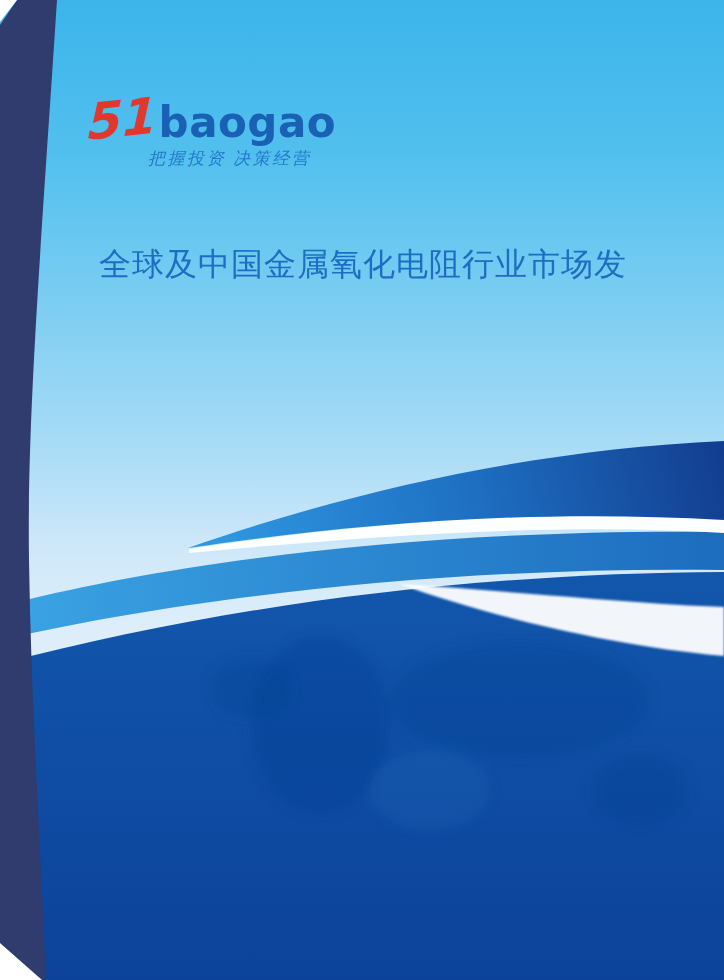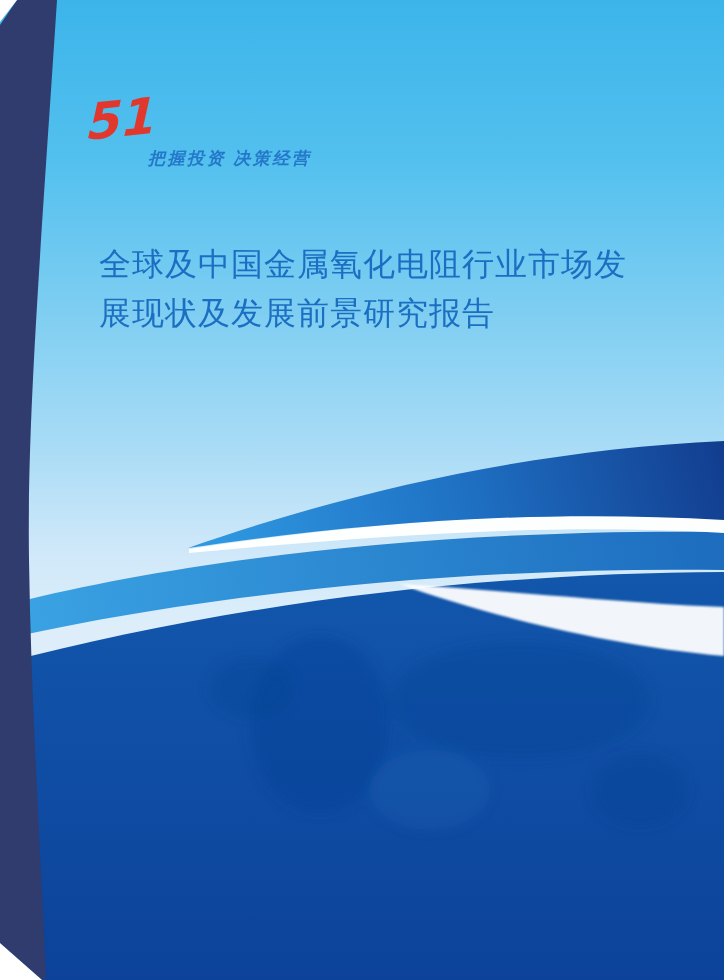--- a/index.html
+++ b/index.html
@@ -22,21 +22,21 @@
     color:var(--logo-red,#e1382e);
     transform:rotate(-6deg) skewX(-8deg);display:inline-block;margin-right:1px;
     font-family:"DejaVu Sans","Liberation Sans",sans-serif;
   }
   .logo-name{
     font-weight:700;font-size:42px;line-height:1;letter-spacing:0.5px;
     color:var(--logo-blue,#1a61b5);
     font-family:"DejaVu Sans","Liberation Sans",sans-serif;
   }
   .logo-slogan{
-    margin:6px 0 0 60px;font-size:17px;font-weight:700;font-style:italic;
+    margin:6px 0 0 60px;font-size:17px;font-weight:400;font-style:italic;
     letter-spacing:2.5px;color:var(--slogan-blue,#2478c9);
   }
   .report-title{
     position:absolute;left:99px;top:240px;width:590px;
     font-size:32px;line-height:49px;font-weight:400;letter-spacing:1px;
     color:var(--title-blue,#1b6fc2);
   }
 </style>
 </head>
 <body>
@@ -88,22 +88,22 @@
 
     <path d="M17,0 L57,0 C40,260 27,420 29,560 C31,700 40,840 46,978 L42,980 L0,943 L0,25 Z" fill="#303b6e"></path>
 
     <path d="M0,0 L17,0 L0,22 Z" fill="#ffffff"></path>
     <path d="M0,943 L42,980 L0,980 Z" fill="#ffffff"></path>
   </svg>
 
   <div class="logo">
     <div class="logo-row">
       <span class="logo-prefix">51</span>
+      <span class="logo-name">baogao</span>
     </div>
     <div class="logo-slogan">把握投资 决策经营</div>
   </div>
 
   <div class="report-title">
     <div>全球及中国金属氧化电阻行业市场发</div>
-    <div>展现状及发展前景研究报告</div>
   </div>
 
 </div>
 
 </body></html>

